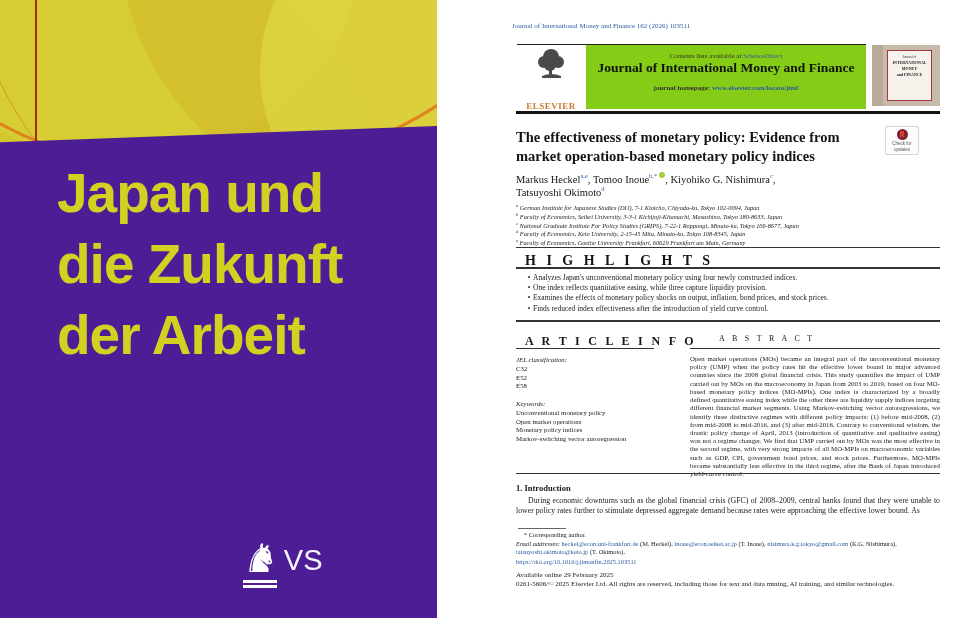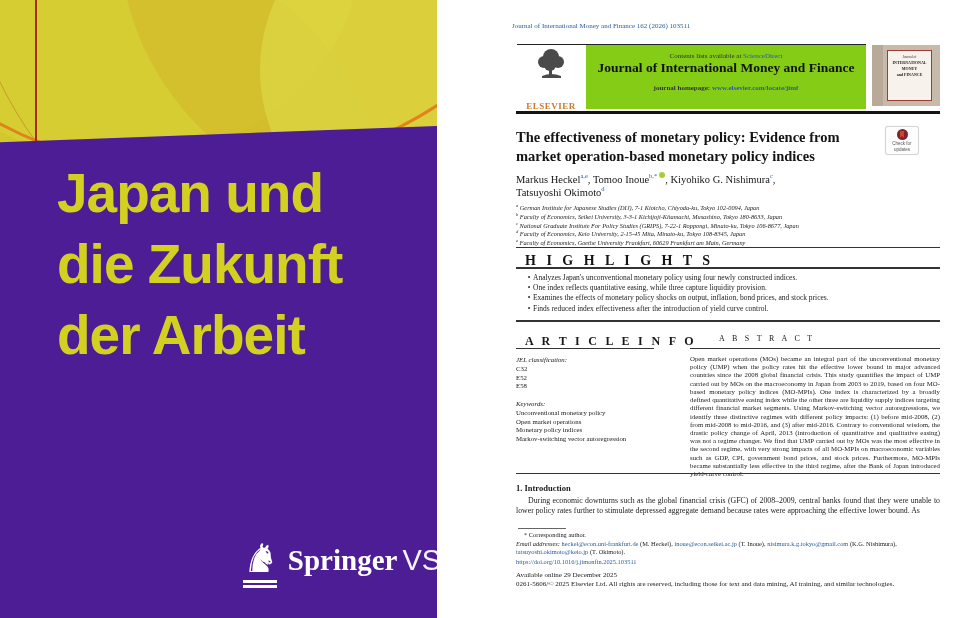--- a/index.html
+++ b/index.html
@@ -126,21 +126,20 @@
       <div class="cover-title">
         <div>Japan und</div>
         <div>die Zukunft</div>
         <div>der Arbeit</div>
       </div>
       <div class="springer">
         <span>
           <span class="knight">♞</span>
           <span class="knight-bars" style="display:block"></span>
         </span>
-        <span class="sp-word">Springer</span>
         <span class="sp-vs">VS</span>
       </div>
     </div>
   </div>
 
   <div class="paper">
 
     <div class="citation">Journal of International Money and Finance 162 (2026) 103511</div>
 
     <div class="rule-thin-top"></div>
@@ -252,17 +251,17 @@
 
     <div class="fn-rule"></div>
     <div class="footnote">
       <div class="fn-star-line"><span>* </span><span>Corresponding author.</span></div>
       <div>
         <span class="fn-email-label">Email addresses: </span><span class="lnk">heckel@econ.uni-frankfurt.de</span><span> (M. Heckel), </span><span class="lnk">inoue@econ.seikei.ac.jp</span><span> (T. Inoue), </span><span class="lnk">nisimura.k.g.tokyo@gmail.com</span><span> (K.G. Nishimura), </span><span class="lnk">tatsuyoshi.okimoto@keio.jp</span><span> (T. Okimoto).</span>
       </div>
     </div>
 
     <div class="doi"><span class="lnk">https://doi.org/10.1016/j.jimonfin.2025.103511</span></div>
-    <div class="avail">Available online 29 December 2025</div>
+    <div class="avail">Available online 29 February 2025</div>
     <div class="copyright">0261-5606/© 2025 Elsevier Ltd. All rights are reserved, including those for text and data mining, AI training, and similar technologies.</div>
 
   </div>
 </div>
 
 </body></html>

